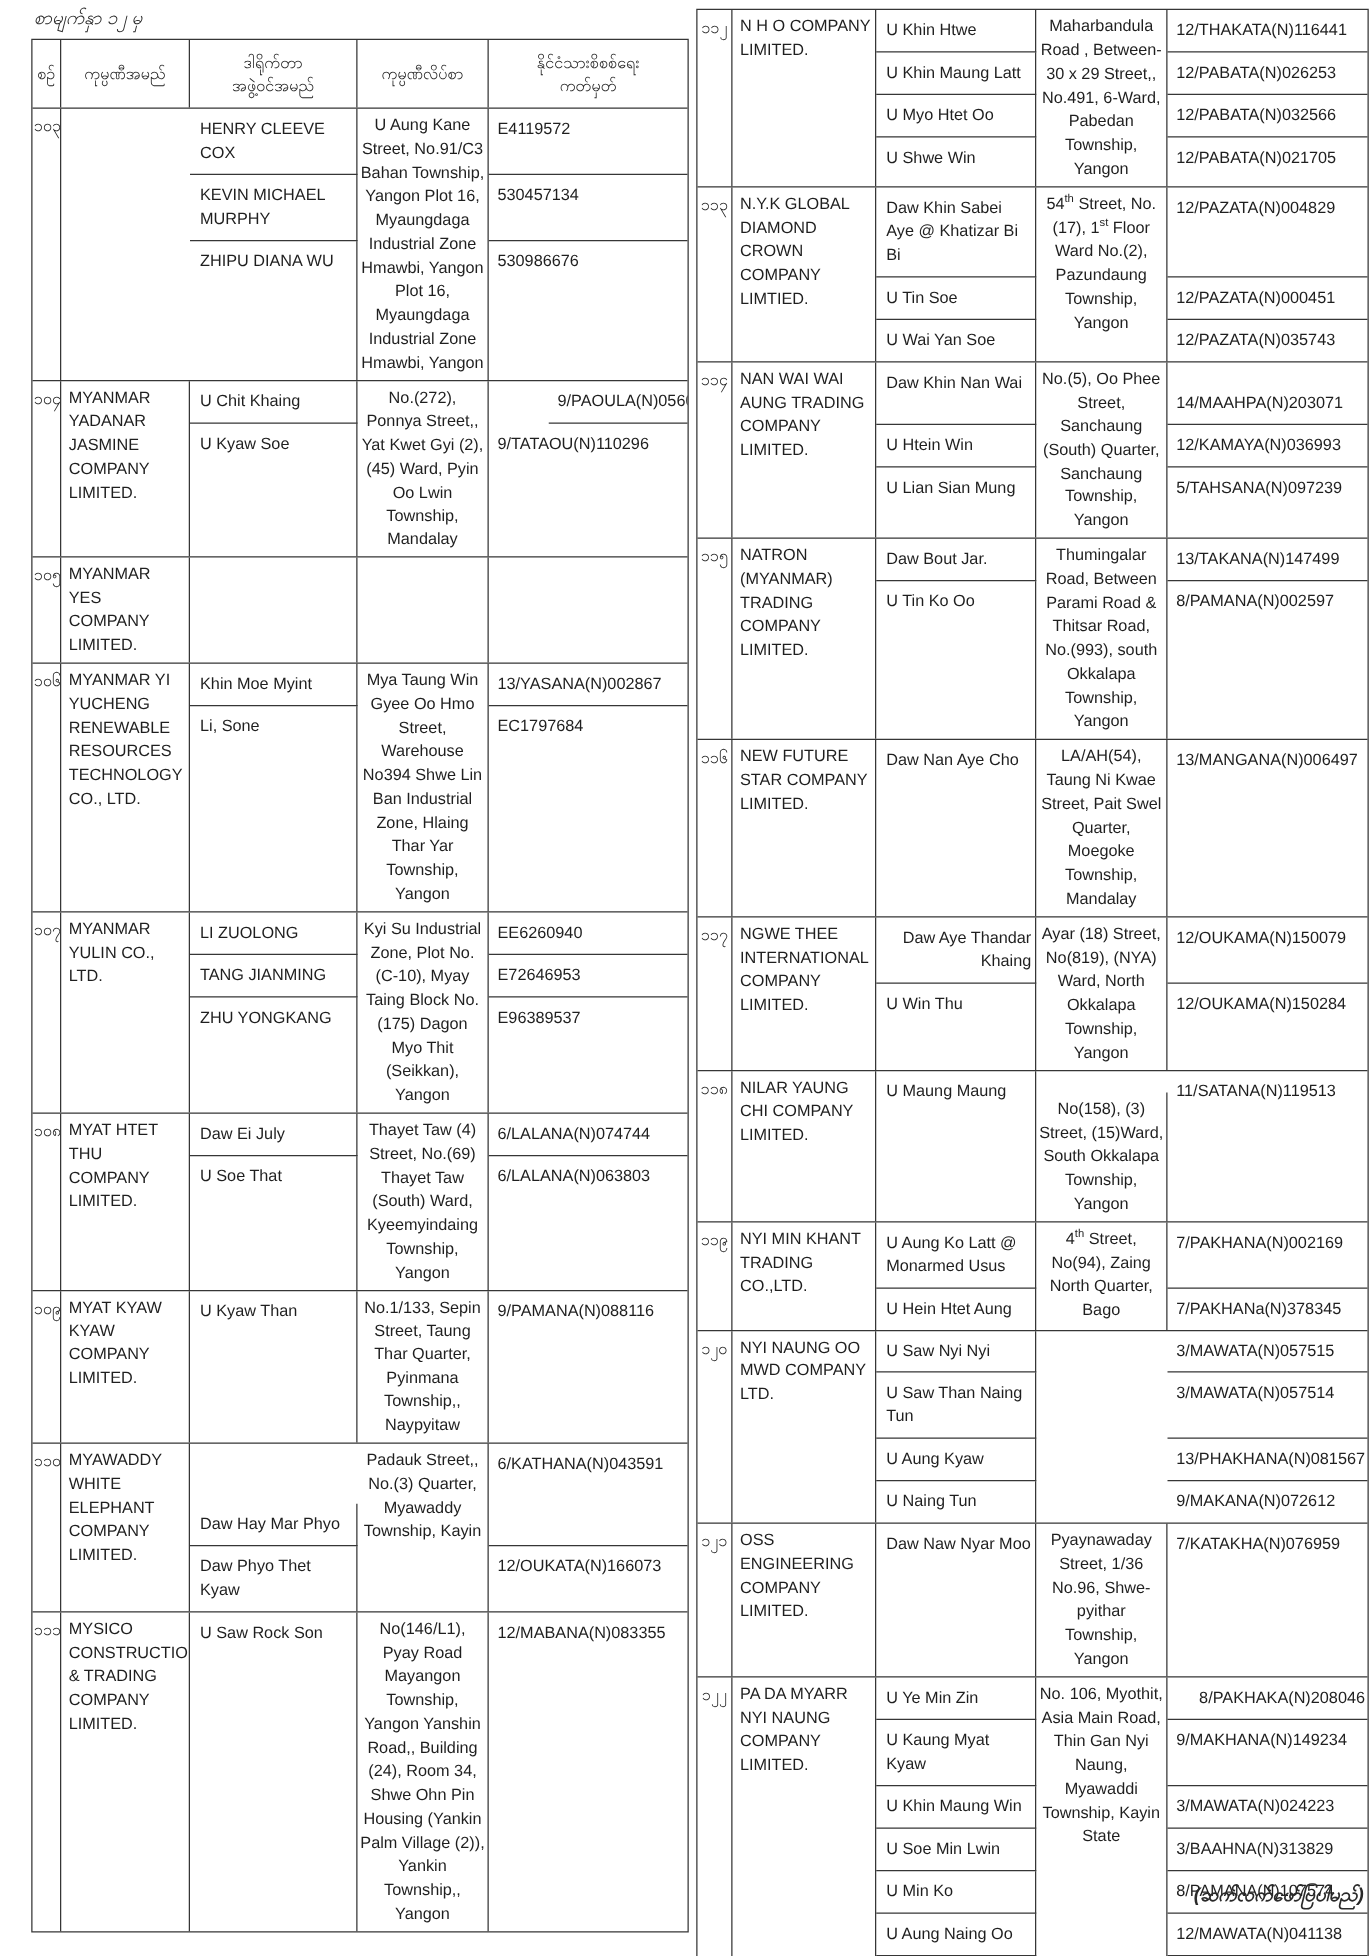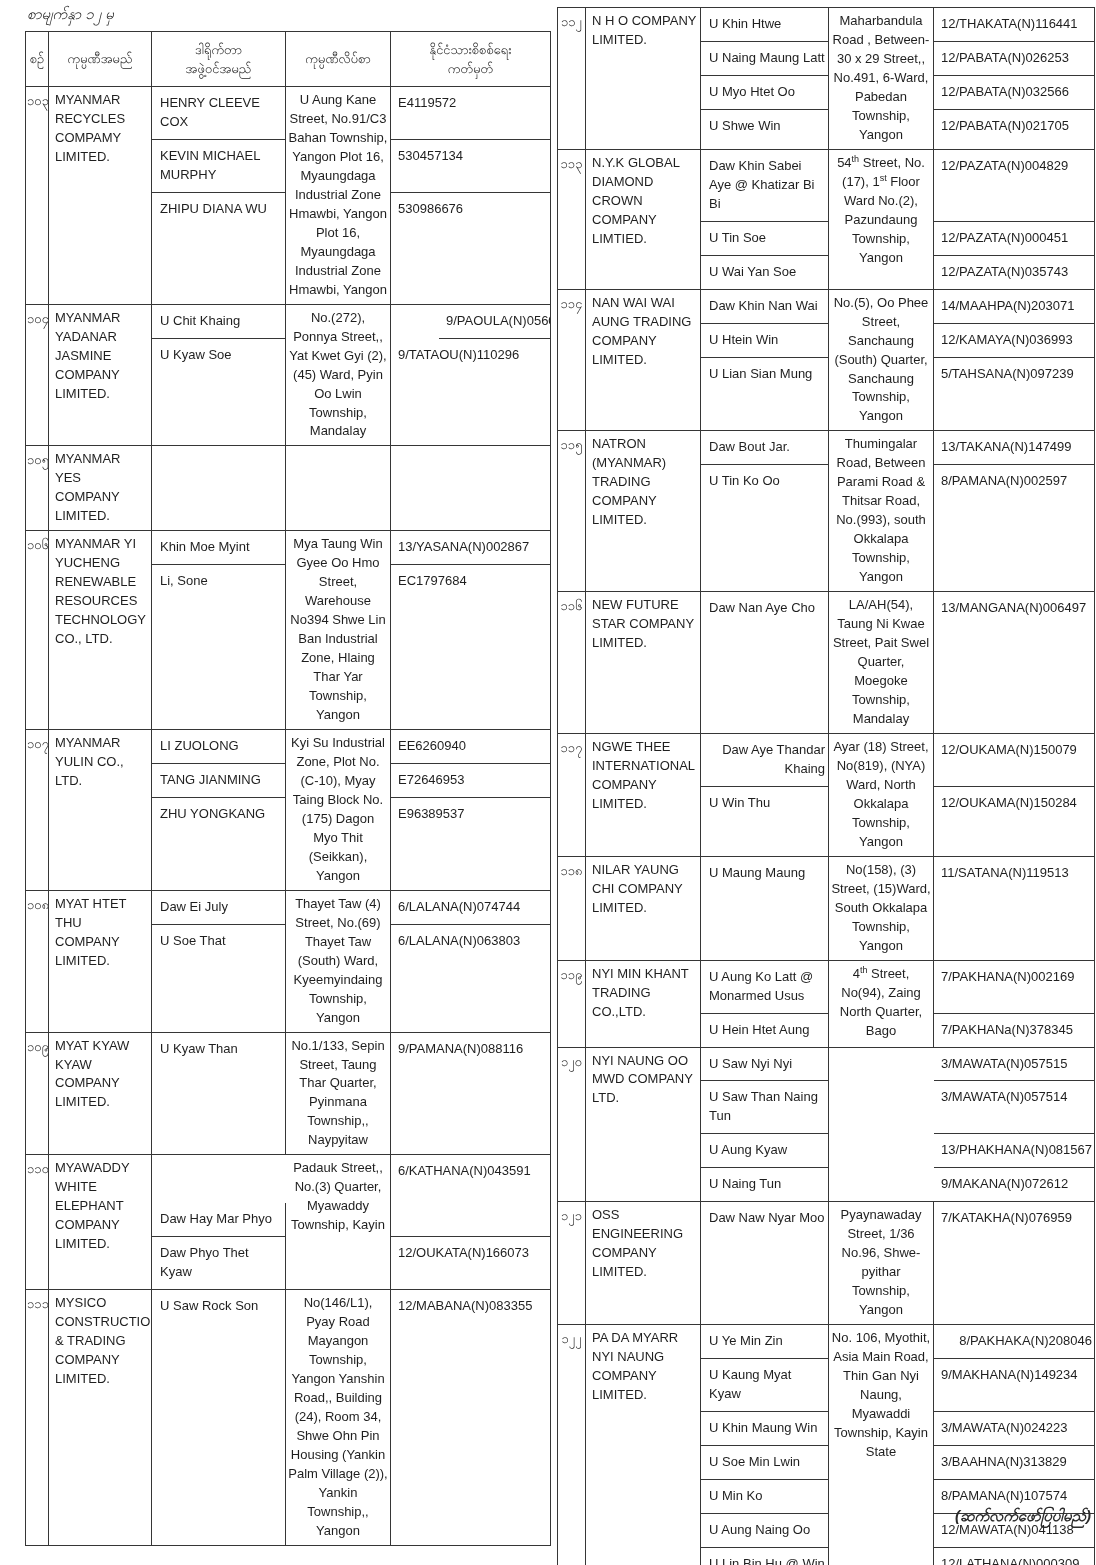--- a/index.html
+++ b/index.html
@@ -68,21 +68,20 @@
       <div class="cell c-no" style="grid-column: 1;">စဉ်</div>
       <div class="cell c-company" style="grid-column: 2;">ကုမ္ပဏီအမည်</div>
       <div class="cell c-director" style="grid-column: 3;">ဒါရိုက်တာ
 အဖွဲ့ဝင်အမည်</div>
       <div class="cell c-address" style="grid-column: 4;">ကုမ္ပဏီလိပ်စာ</div>
       <div class="cell c-nrc" style="grid-column: 5;">နိုင်ငံသားစိစစ်ရေး
 ကတ်မှတ်</div>
     </div>
   <div class="trow" style="grid-template-rows: repeat(2, auto) minmax(0px, 1fr);">
         <div class="cell c-no span-all" style="grid-area: 1 / 1 / -1;">၁၀၃</div>
-        <div class="cell c-company span-all" style="grid-area: 1 / 2 / -1;">MYANMAR RECYCLES COMPAMY LIMITED.</div>
         <div class="cell c-director divided" style="grid-area: 1 / 3;">HENRY CLEEVE COX</div>
         <div class="cell c-director divided" style="grid-area: 2 / 3;">KEVIN MICHAEL MURPHY</div>
         <div class="cell c-director" style="grid-area: 3 / 3;">ZHIPU DIANA WU</div>
         <div class="cell c-address span-all" style="grid-area: 1 / 4 / -1;">U Aung Kane Street, No.91/C3 Bahan Township, Yangon Plot 16, Myaungdaga Industrial Zone Hmawbi, Yangon Plot 16, Myaungdaga Industrial Zone Hmawbi, Yangon</div>
         <div class="cell c-nrc divided" style="grid-area: 1 / 5;">E4119572</div>
         <div class="cell c-nrc divided" style="grid-area: 2 / 5;">530457134</div>
         <div class="cell c-nrc" style="grid-area: 3 / 5;">530986676</div>
       </div>
       <div class="trow" style="grid-template-rows: repeat(1, auto) minmax(0px, 1fr);">
         <div class="cell c-no span-all" style="grid-area: 1 / 1 / -1;">၁၀၄</div>
@@ -152,21 +151,21 @@
         <div class="cell c-address span-all" style="grid-area: 1 / 4 / -1;">No(146/L1), Pyay Road Mayangon Township, Yangon Yanshin Road,, Building (24), Room 34, Shwe Ohn Pin Housing (Yankin Palm Village (2)), Yankin Township,, Yangon</div>
         <div class="cell c-nrc" style="grid-area: 1 / 5;">12/MABANA(N)083355</div>
       </div>
     </div>
 
   <div class="ctable right-table" id="right-table">
       <div class="trow" style="grid-template-rows: repeat(3, auto) minmax(0px, 1fr);">
         <div class="cell c-no span-all" style="grid-area: 1 / 1 / -1;">၁၁၂</div>
         <div class="cell c-company span-all" style="grid-area: 1 / 2 / -1;">N H O COMPANY LIMITED.</div>
         <div class="cell c-director divided" style="grid-area: 1 / 3;">U Khin Htwe</div>
-        <div class="cell c-director divided" style="grid-area: 2 / 3;">U Naing Maung Latt</div>
+        <div class="cell c-director divided" style="grid-area: 2 / 3;">U Khin Maung Latt</div>
         <div class="cell c-director divided" style="grid-area: 3 / 3;">U Myo Htet Oo</div>
         <div class="cell c-director" style="grid-area: 4 / 3;">U Shwe Win</div>
         <div class="cell c-address span-all" style="grid-area: 1 / 4 / -1;">Maharbandula Road , Between-30 x 29 Street,, No.491, 6-Ward, Pabedan Township, Yangon</div>
         <div class="cell c-nrc divided" style="grid-area: 1 / 5;">12/THAKATA(N)116441</div>
         <div class="cell c-nrc divided" style="grid-area: 2 / 5;">12/PABATA(N)026253</div>
         <div class="cell c-nrc divided" style="grid-area: 3 / 5;">12/PABATA(N)032566</div>
         <div class="cell c-nrc" style="grid-area: 4 / 5;">12/PABATA(N)021705</div>
       </div>
       <div class="trow" style="grid-template-rows: repeat(2, auto) minmax(0px, 1fr);">
         <div class="cell c-no span-all" style="grid-area: 1 / 1 / -1;">၁၁၃</div>
@@ -179,21 +178,21 @@
         <div class="cell c-nrc divided" style="grid-area: 2 / 5;">12/PAZATA(N)000451</div>
         <div class="cell c-nrc" style="grid-area: 3 / 5;">12/PAZATA(N)035743</div>
       </div>
       <div class="trow" style="grid-template-rows: repeat(2, auto) minmax(0px, 1fr);">
         <div class="cell c-no span-all" style="grid-area: 1 / 1 / -1;">၁၁၄</div>
         <div class="cell c-company span-all" style="grid-area: 1 / 2 / -1;">NAN WAI WAI AUNG TRADING COMPANY LIMITED.</div>
         <div class="cell c-director divided" style="grid-area: 1 / 3;">Daw Khin Nan Wai</div>
         <div class="cell c-director divided" style="grid-area: 2 / 3;">U Htein Win</div>
         <div class="cell c-director" style="grid-area: 3 / 3;">U Lian Sian Mung</div>
         <div class="cell c-address span-all" style="grid-area: 1 / 4 / -1;">No.(5), Oo Phee Street, Sanchaung (South) Quarter, Sanchaung Township, Yangon</div>
-        <div class="cell c-nrc divided" style="grid-area: 1 / 5;">14/MAAHPA(N)203071</div>
+        <div class="cell c-nrc divided" style="grid-area: 1 / 5; margin-top: 16px;">14/MAAHPA(N)203071</div>
         <div class="cell c-nrc divided" style="grid-area: 2 / 5;">12/KAMAYA(N)036993</div>
         <div class="cell c-nrc" style="grid-area: 3 / 5;">5/TAHSANA(N)097239</div>
       </div>
       <div class="trow" style="grid-template-rows: repeat(1, auto) minmax(0px, 1fr);">
         <div class="cell c-no span-all" style="grid-area: 1 / 1 / -1;">၁၁၅</div>
         <div class="cell c-company span-all" style="grid-area: 1 / 2 / -1;">NATRON (MYANMAR) TRADING COMPANY LIMITED.</div>
         <div class="cell c-director divided" style="grid-area: 1 / 3;">Daw Bout Jar.</div>
         <div class="cell c-director" style="grid-area: 2 / 3;">U Tin Ko Oo</div>
         <div class="cell c-address span-all" style="grid-area: 1 / 4 / -1;">Thumingalar Road, Between Parami Road &amp; Thitsar Road, No.(993), south Okkalapa Township, Yangon</div>
         <div class="cell c-nrc divided" style="grid-area: 1 / 5;">13/TAKANA(N)147499</div>
@@ -212,21 +211,21 @@
         <div class="cell c-director divided" style="grid-area: 1 / 3; text-align: right;">Daw Aye Thandar Khaing</div>
         <div class="cell c-director" style="grid-area: 2 / 3;">U Win Thu</div>
         <div class="cell c-address span-all" style="grid-area: 1 / 4 / -1;">Ayar (18) Street, No(819), (NYA) Ward, North Okkalapa Township, Yangon</div>
         <div class="cell c-nrc divided" style="grid-area: 1 / 5;">12/OUKAMA(N)150079</div>
         <div class="cell c-nrc" style="grid-area: 2 / 5;">12/OUKAMA(N)150284</div>
       </div>
       <div class="trow" style="grid-template-rows: 1fr;">
         <div class="cell c-no span-all" style="grid-area: 1 / 1 / -1;">၁၁၈</div>
         <div class="cell c-company span-all" style="grid-area: 1 / 2 / -1;">NILAR YAUNG CHI COMPANY LIMITED.</div>
         <div class="cell c-director" style="grid-area: 1 / 3;">U Maung Maung</div>
-        <div class="cell c-address span-all" style="grid-area: 1 / 4 / -1;">No(158), (3) Street, (15)Ward, South Okkalapa Township, Yangon</div>
+        <div class="cell c-address span-all" style="grid-area: 1 / 4 / -1; margin-top: 17px;">No(158), (3) Street, (15)Ward, South Okkalapa Township, Yangon</div>
         <div class="cell c-nrc" style="grid-area: 1 / 5;">11/SATANA(N)119513</div>
       </div>
       <div class="trow" style="grid-template-rows: repeat(1, auto) minmax(0px, 1fr);">
         <div class="cell c-no span-all" style="grid-area: 1 / 1 / -1;">၁၁၉</div>
         <div class="cell c-company span-all" style="grid-area: 1 / 2 / -1;">NYI MIN KHANT TRADING CO.,LTD.</div>
         <div class="cell c-director divided" style="grid-area: 1 / 3;">U Aung Ko Latt @ Monarmed Usus</div>
         <div class="cell c-director" style="grid-area: 2 / 3;">U Hein Htet Aung</div>
         <div class="cell c-address span-all" style="grid-area: 1 / 4 / -1;">4<sup>th</sup> Street, No(94), Zaing North Quarter, Bago</div>
         <div class="cell c-nrc divided" style="grid-area: 1 / 5;">7/PAKHANA(N)002169</div>
         <div class="cell c-nrc" style="grid-area: 2 / 5;">7/PAKHANa(N)378345</div>

